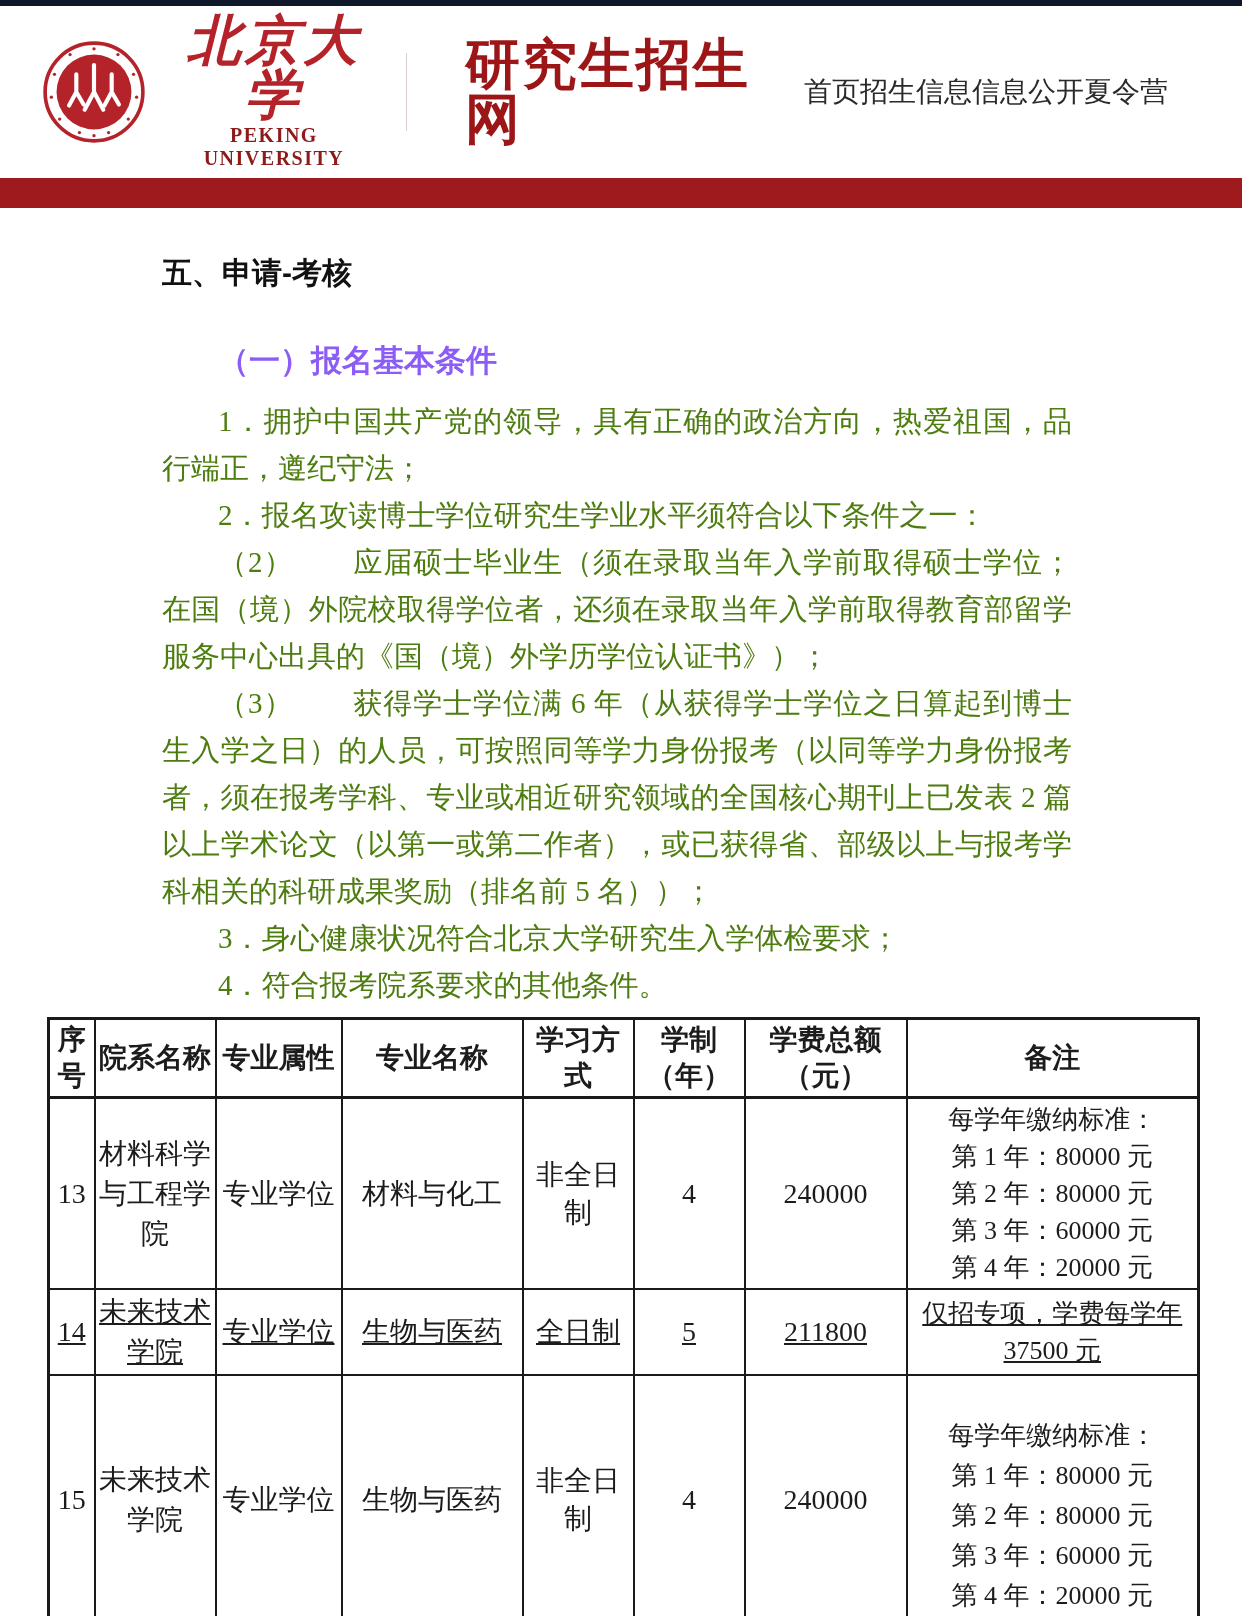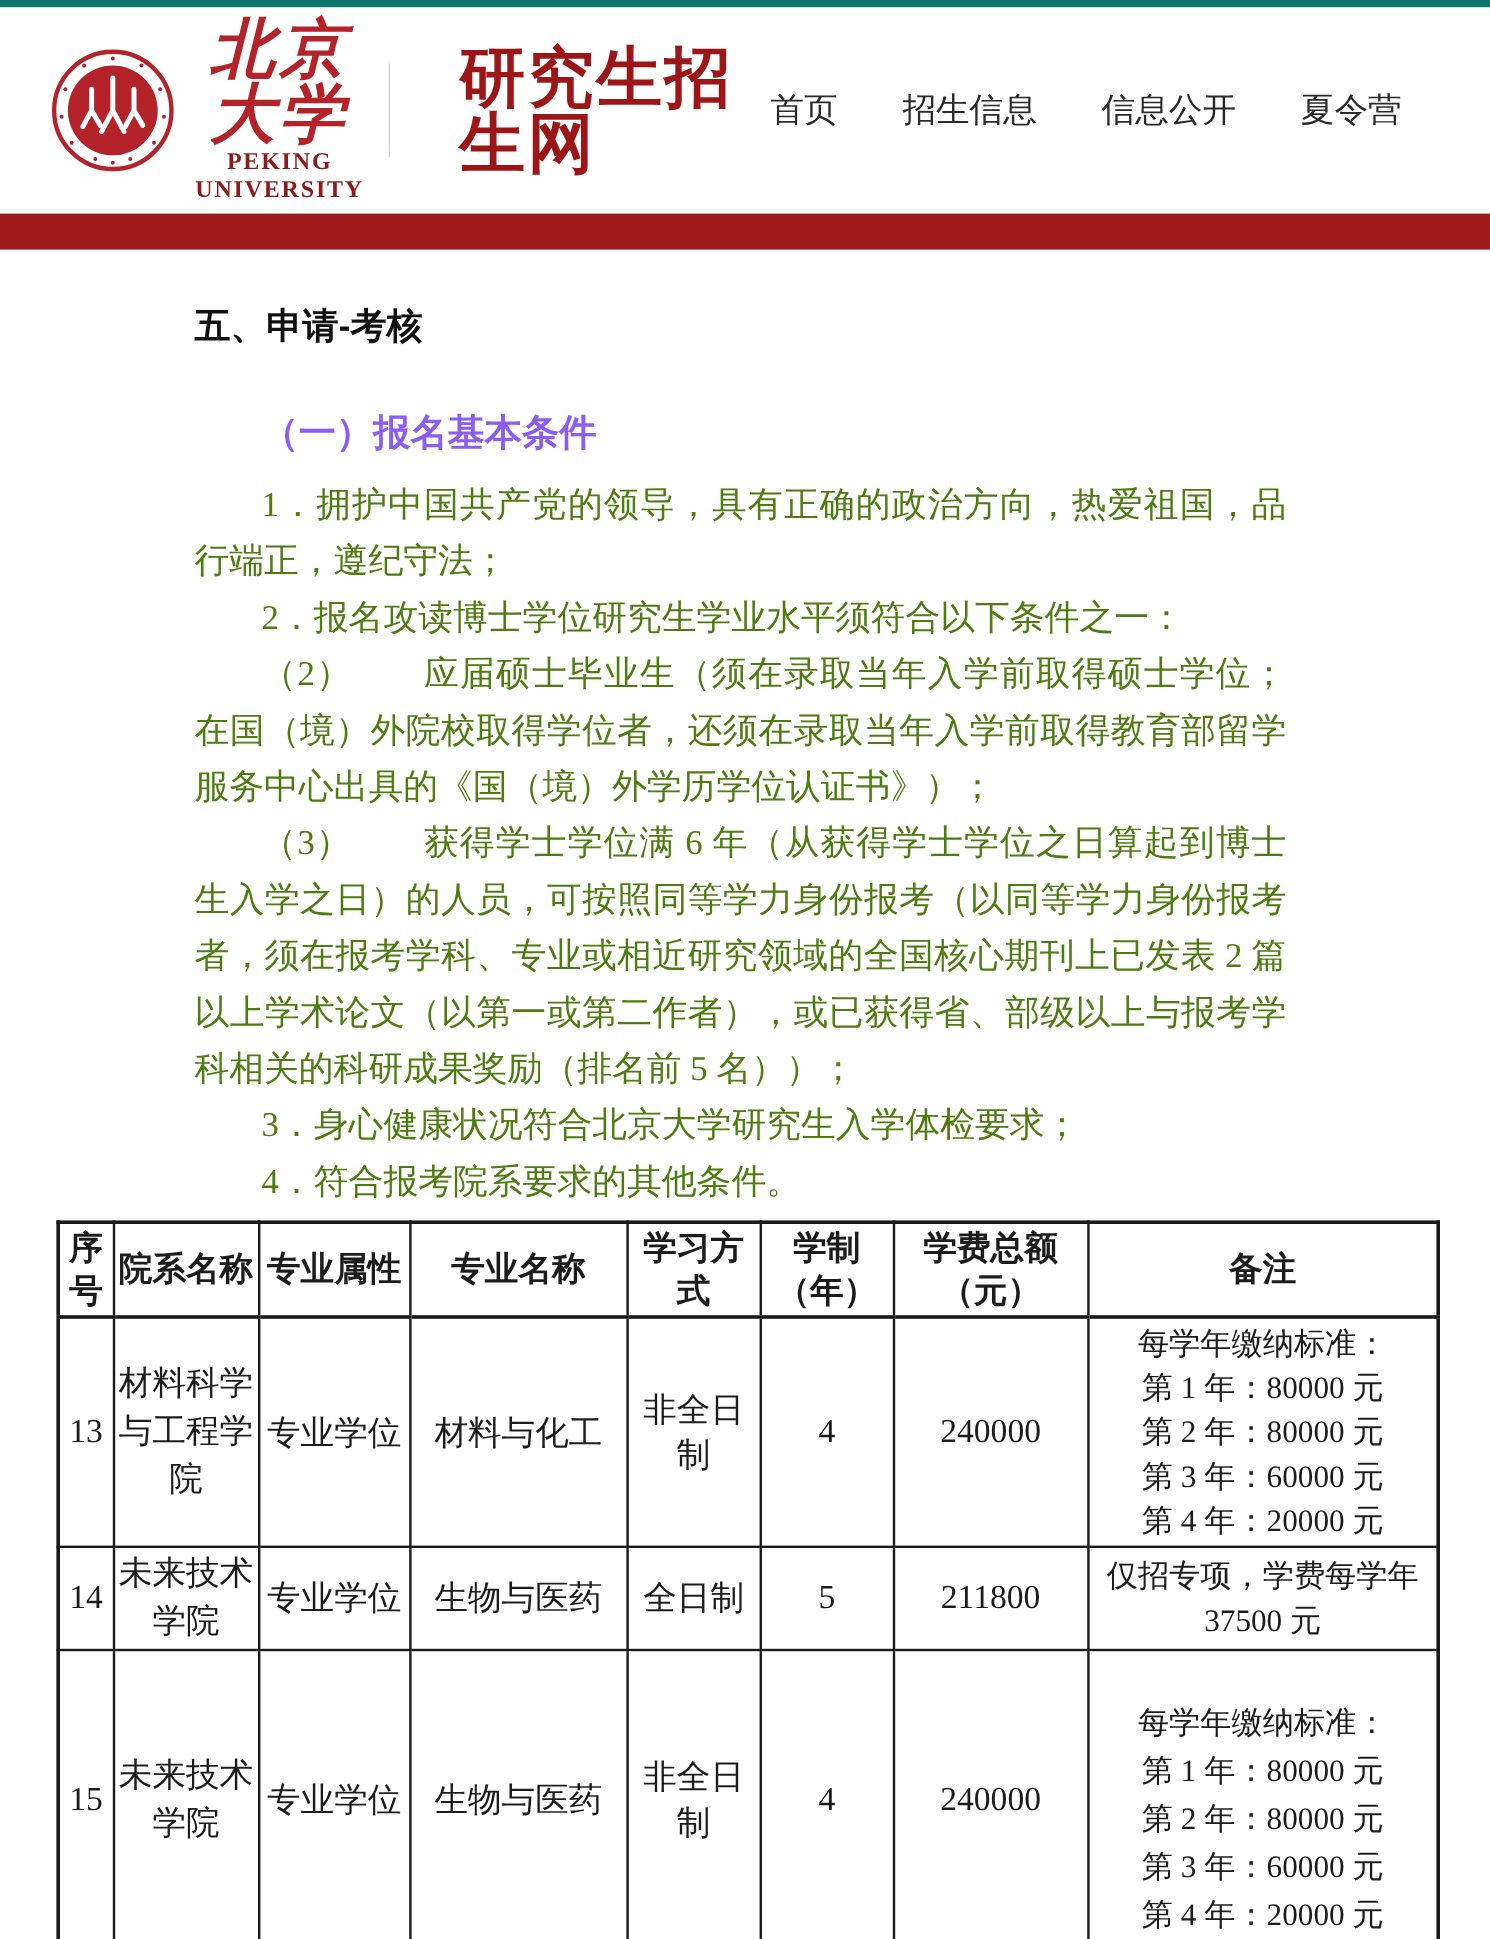--- a/index.html
+++ b/index.html
@@ -10,21 +10,21 @@
     font-family: "Liberation Serif", "DejaVu Serif", serif;
     color: #1c1c1c;
     position: relative;
   }
 
   
   .site-header {
     width: 1242px; height: 178px;
     background: #fff;
     display: flex; align-items: center;
-    border-top: 6px solid #0f766e;
+    border-top: 6px solid #0f172a;
   }
   .logo-group { display: flex; align-items: center; margin-left: 42px; cursor: pointer; }
   .seal { width: 104px; height: 110px; flex: 0 0 auto; }
   .logo-text { margin-left: 12px; text-align: center; }
   .univ-zh {
     font-family: "Liberation Serif", "DejaVu Serif", serif;
     font-size: 54px; font-weight: bold; color: #b5232a;
     letter-spacing: 4px; font-style: italic; line-height: 1.0;
   }
   .univ-en {
@@ -33,21 +33,21 @@
     letter-spacing: 1.5px; margin-top: 2px;
   }
   .logo-divider { width: 1px; height: 78px; background: #d9cdcd; margin: 0 14px 0 16px; }
   .site-title {
     font-family: "Liberation Sans", "DejaVu Sans", sans-serif;
     font-size: 55px; font-weight: bold; color: #9c1618;
     letter-spacing: 2px; line-height: 1; margin-left: 44px;
   }
   .main-nav {
     margin-left: auto; margin-right: 74px;
-    display: flex; gap: 54px; align-items: center;
+    display: flex; align-items: center;
     font-family: "Liberation Sans", "DejaVu Sans", sans-serif;
   }
   .nav-item { font-size: 28px; color: #2a2a2a; text-decoration: none; cursor: pointer; white-space: nowrap; }
 
   
   .banner-bar { width: 1242px; height: 30px; background: #9e1a1c; }
 
   
   .content { padding: 48px 170px 0 162px; }
   .section-title {
@@ -82,21 +82,21 @@
   .tuition-table { border: 3px solid #1a1a1a; }
   .tuition-table thead th {
     font-family: "Liberation Sans", "DejaVu Sans", sans-serif;
     font-weight: bold; font-size: 28px; line-height: 36px;
     white-space: pre-line; height: 70px;
     border-bottom: 3px solid #1a1a1a;
   }
   .tuition-table td { font-family: "Liberation Serif", "DejaVu Serif", serif; }
   .cell-dept { line-height: 40px; padding: 2px 4px; }
   .row-13 { height: 187px; }
-  .row-14 { height: 83px; }
+  .row-14 { height: 83px; text-decoration: underline; }
   .row-15 { height: 250px; }
   .remark-cell { font-size: 26px; }
   .remark-cell .remark-line { line-height: 37px; text-align: center; }
   .row-15 .remark-cell { vertical-align: top; padding-top: 40px; }
   .row-15 .remark-cell .remark-line { line-height: 40px; }
 </style>
 </head>
 <body>
 
 <div class="site-header">

